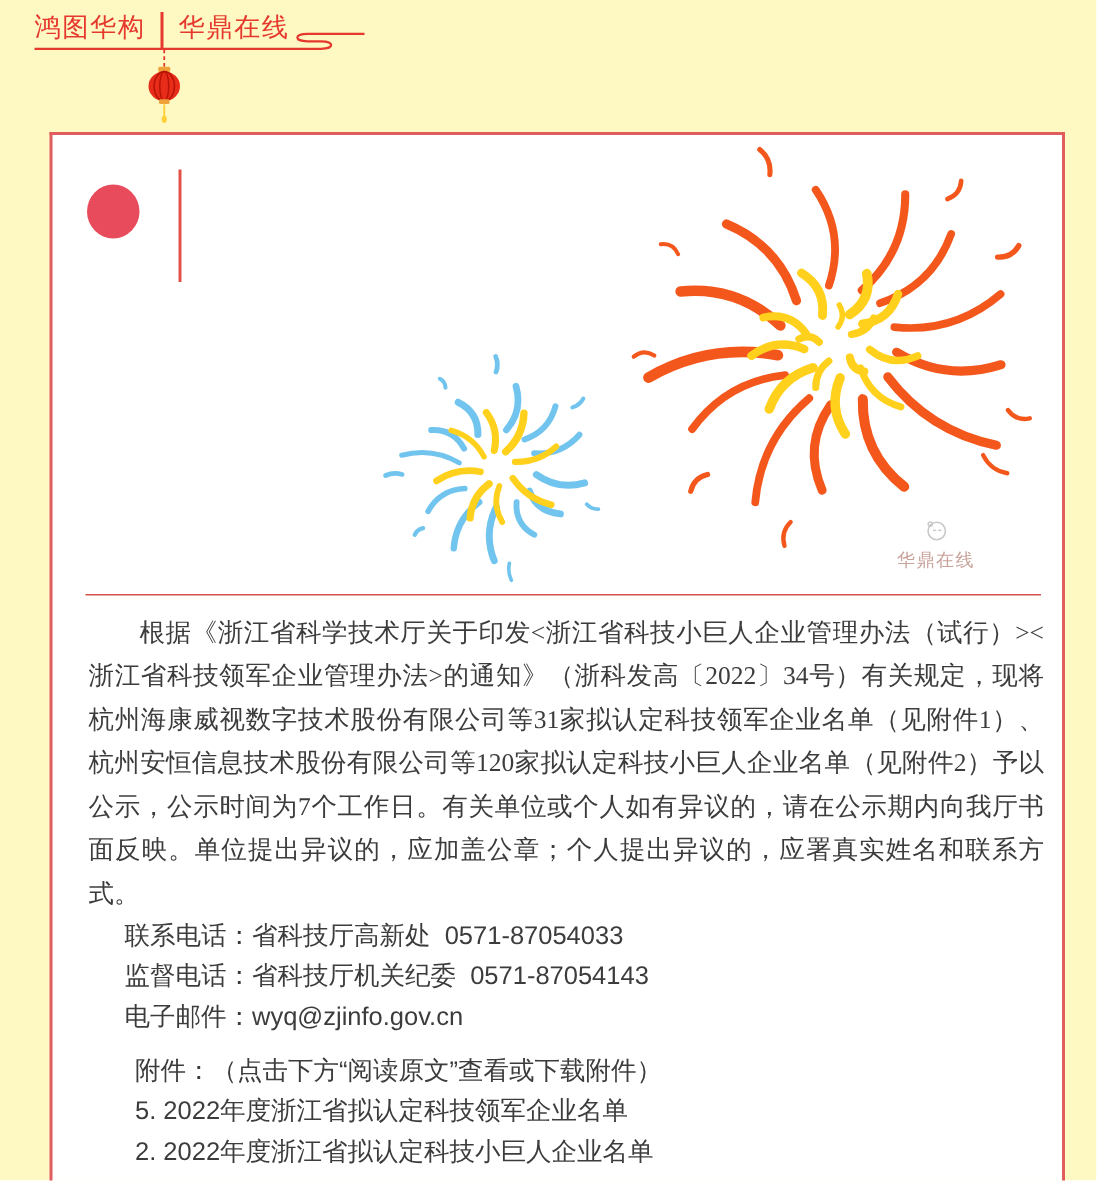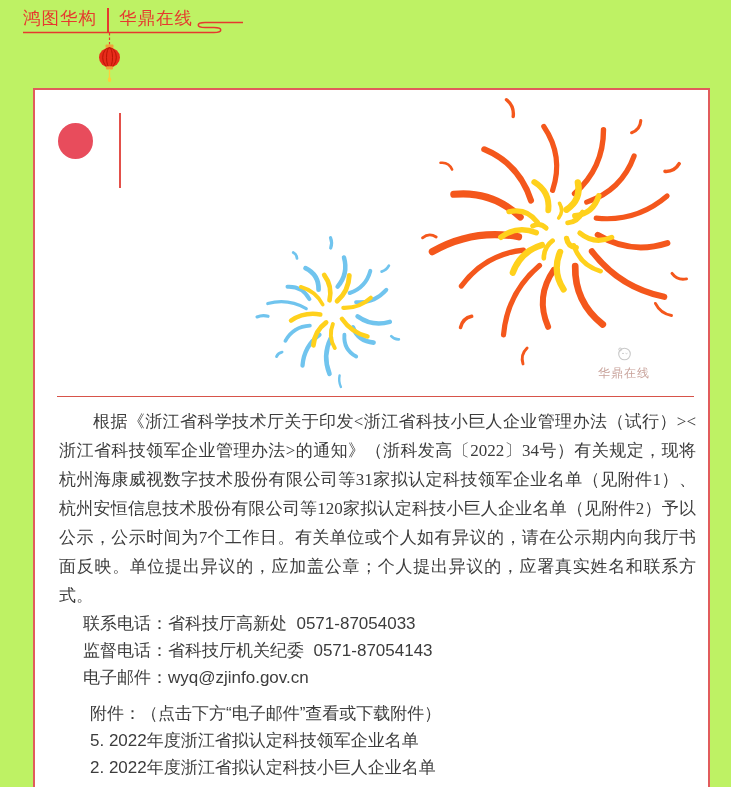--- a/index.html
+++ b/index.html
@@ -1,20 +1,20 @@
 <!DOCTYPE html>
 <html><head>
 <meta charset="utf-8">
 <style>
   html,body{
     margin:0;padding:0;width:731px;height:787px;overflow:hidden;
     background:#ffffff;
     font-family:"Liberation Sans","DejaVu Sans",sans-serif;
   }
-  .page{position:relative;width:731px;height:787px;background:#bef264;}
+  .page{position:relative;width:731px;height:787px;background:#fef9c3;}
 
   
   .site-header{position:absolute;left:0;top:0;width:731px;height:88px;}
   .brand{
     position:absolute;top:8px;font-size:17.5px;line-height:20px;
     color:#e6392e;letter-spacing:1px;white-space:nowrap;
   }
   .brand.left{left:23px;}
   .brand.right{left:119px;}
   .brand-divider{
@@ -176,20 +176,20 @@
     <div class="content">
       <p class="para">根据《浙江省科学技术厅关于印发&lt;浙江省科技小巨人企业管理办法（试行）&gt;&lt;浙江省科技领军企业管理办法&gt;的通知》（浙科发高〔2022〕34号）有关规定，现将杭州海康威视数字技术股份有限公司等31家拟认定科技领军企业名单（见附件1）、杭州安恒信息技术股份有限公司等120家拟认定科技小巨人企业名单（见附件2）予以公示，公示时间为7个工作日。有关单位或个人如有异议的，请在公示期内向我厅书面反映。单位提出异议的，应加盖公章；个人提出异议的，应署真实姓名和联系方式。</p>
 
       <div class="contacts">
         <p>联系电话：省科技厅高新处  0571-87054033</p>
         <p>监督电话：省科技厅机关纪委  0571-87054143</p>
         <p>电子邮件：wyq@zjinfo.gov.cn</p>
       </div>
 
       <div class="attachments">
-        <p>附件：（点击下方“电子邮件”查看或下载附件）</p>
+        <p>附件：（点击下方“阅读原文”查看或下载附件）</p>
         <p>5. 2022年度浙江省拟认定科技领军企业名单</p>
         <p>2. 2022年度浙江省拟认定科技小巨人企业名单</p>
       </div>
 
     </div>
   </div>
 </div>
 
 </body></html>

